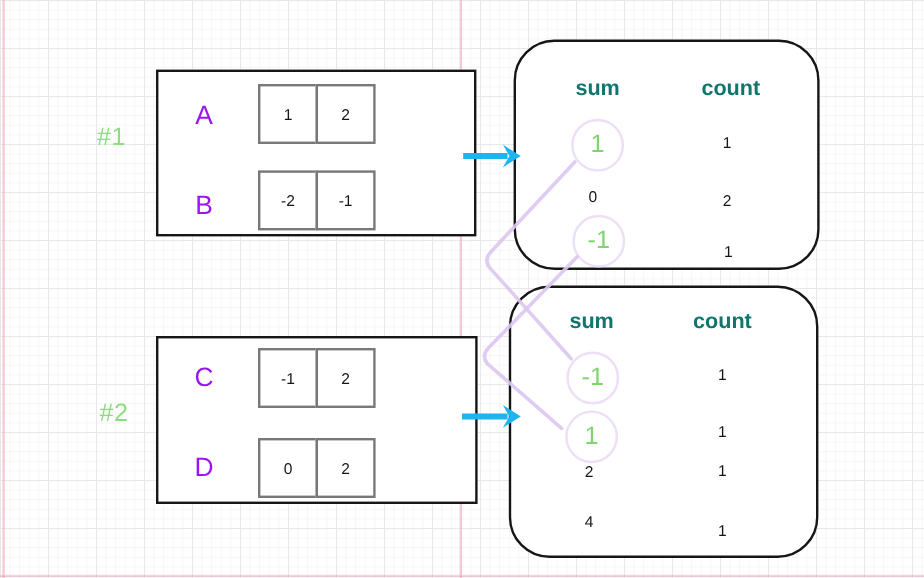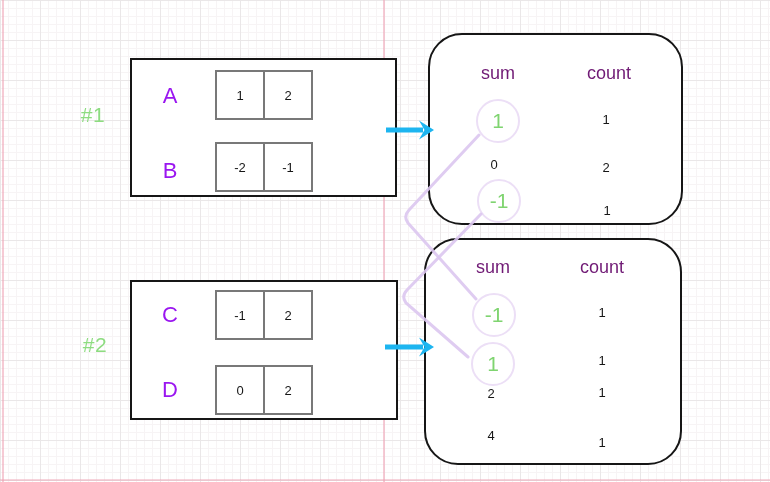--- a/index.html
+++ b/index.html
@@ -27,21 +27,21 @@
   .arr-name    { font-size:22px; font-weight:500; color:#9a16f0; }
 
   .cellrow { position:absolute; display:flex; }
   .cell {
     width:50px; height:50px; box-sizing:border-box; background:#fff;
     border:2px solid #787878; display:flex; align-items:center; justify-content:center;
     font-size:13px; color:#161616;
   }
   .cell + .cell { margin-left:-2px; }
 
-  .hdr   { font-size:18px; color:#701a75; }
+  .hdr   { font-size:18px; color:#0f766e;font-weight:bold; }
   .plain { font-size:13px; color:#161616; }
 
   .circle {
     position:absolute; width:44px; height:44px; border-radius:50%;
     border:2px solid #ecdff6; box-sizing:border-box;
     transform:translate(-50%,-50%);
     display:flex; align-items:center; justify-content:center;
     font-size:21px; color:#7fd470; background:transparent;
   }
 

